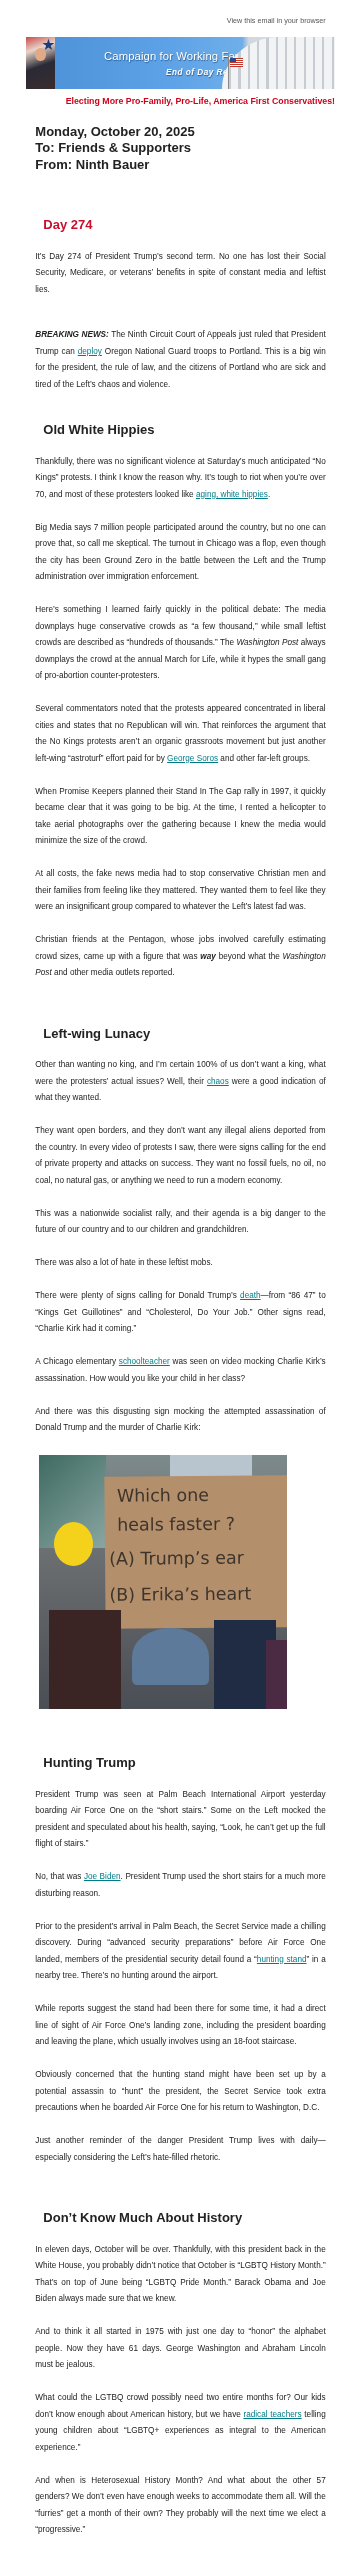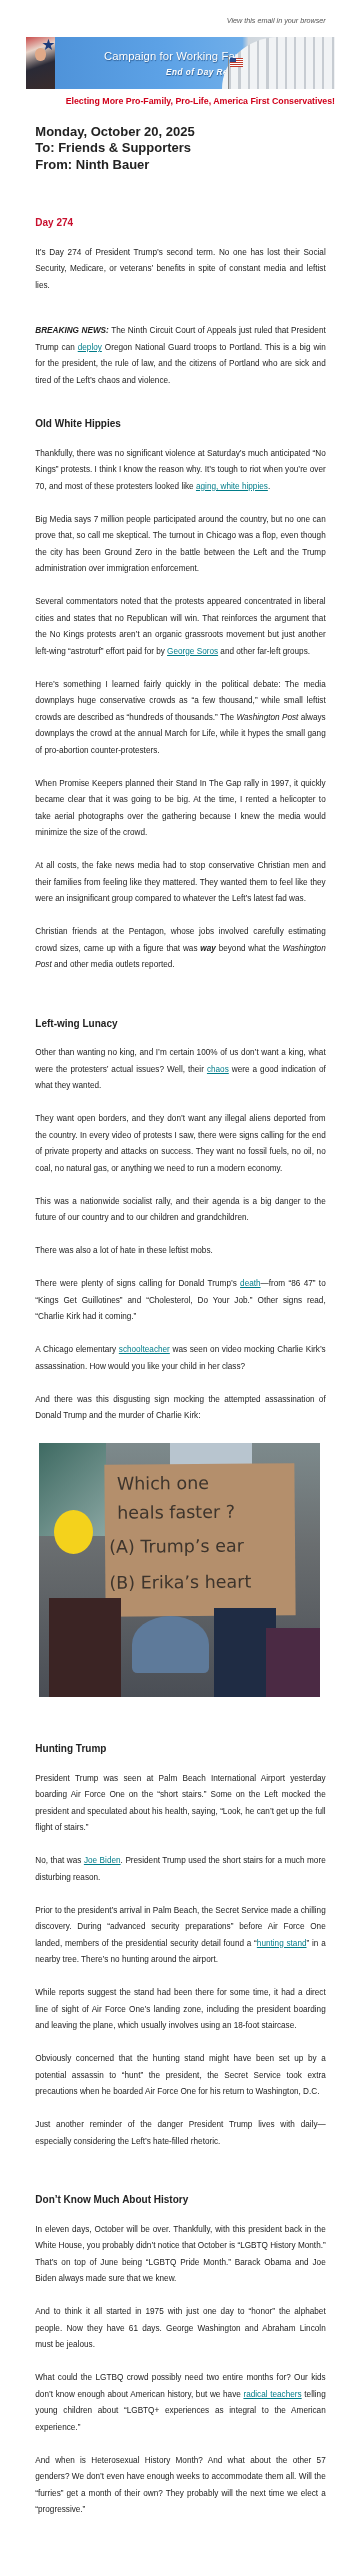--- a/index.html
+++ b/index.html
@@ -1,44 +1,44 @@
 <!DOCTYPE html>
 <html style="font-size:8.2px"><head>
 <meta charset="utf-8">
 <style>
   html, body { margin:0; padding:0; background:#ffffff; }
   body { width:361px; font-family:"Liberation Sans", sans-serif; color:#222; }
   .wrap { width:309px; margin:0 auto; }
-  .browser-link { text-align:right; padding:15.5px 9.3px 0 0; font-size:7.2px; color:#555; height:14.4px;font-style:italic; }
+  .browser-link { text-align:right; padding:15.5px 9.3px 0 0; font-size:7.2px; color:#555; height:14.4px; }
   .browser-link a { color:#555; text-decoration:none; }
   .banner { margin:7.2px 0 0 0; width:309px; height:52px; position:relative; overflow:hidden;
     background:linear-gradient(90deg,#4b8fd6 0%,#5da2e6 45%,#6faee9 70%,#cfd6dd 72%,#e9ecef 100%); }
   .banner .photo { position:absolute; left:0; top:0; width:29px; height:52px;
     background:linear-gradient(160deg,#c94a4a 0%,#e8d3c8 25%,#2a2a36 55%,#3a2c2c 100%); }
   .banner .photo .face { position:absolute; left:9.3px; top:11.3px; width:10.3px; height:12.4px; border-radius:50%; background:#e0a988; }
   .banner .photo .star { position:absolute; left:15.5px; top:0; color:#1c3a7a; font-size:15.5px; line-height:15.5px; }
   .banner .t1 { position:absolute; left:34px; top:13px; font-size:11.3px; color:#fff; text-shadow:0.5px 0.5px 1px #2a5a90; letter-spacing:0.1px;margin-left:44px; }
   .banner .t2 { position:absolute; left:108px; top:31px; font-size:8.2px; font-weight:bold; font-style:italic; color:#fff; text-shadow:0.5px 0.5px 1px #2a5a90; letter-spacing:0.5px;padding-left:32px; }
   .banner .dome { position:absolute; right:0; top:0; width:113px; height:52px;
     background:repeating-linear-gradient(90deg,#f1f3f5 0 7.2px,#c7ccd2 7.2px 9.3px); border-top-left-radius:57px 52px; }
   .banner .flag { position:absolute; left:204px; top:20.6px; width:13.4px; height:9.3px;
     background:repeating-linear-gradient(180deg,#c0392b 0 1px,#fff 1px 2.1px); }
   .banner .flag::before { content:""; position:absolute; left:0; top:0; width:5.7px; height:4.6px; background:#2c4a8a; }
   .banner .pole { position:absolute; left:202px; top:17.5px; width:1px; height:34px; background:#8a8a8a; }
   .tagline { text-align:right; color:#d0021b; font-weight:bold; font-size:8.8px; margin:7.2px 0 0 0; }
   .content { padding:0 9.3px; }
   .meta { margin-top:17.5px; font-weight:bold; font-size:13px; line-height:16.5px; color:#222; }
-  h2 { font-size:10px; margin:0; font-weight:bold; color:#222; }
+  h2 { font-size:13px; margin:8px; font-weight:bold; color:#222; }
   h2.red { color:#c8102e; }
   .section { margin-top:29px; }
   .section.first { margin-top:44px; }
   p { font-size:8.2px; line-height:16.5px; text-align:justify; margin:16.5px 0 0 0; color:#222; }
   h2 + p { margin-top:16.5px; }
   a.lnk { color:#007c89; text-decoration:underline; }
-  .photo-block { margin:18.5px 0 0 3.6px; width:281px; height:254px; position:relative; overflow:hidden;
+  .photo-block { margin:18.5px 0 0 3.6px; width:248px; height:254px; position:relative; overflow:hidden;
     background:linear-gradient(180deg,#7d8a8c 0%,#6a6e70 40%,#4a4e55 100%); }
   .photo-block .bldg { position:absolute; left:0; top:0; width:67px; height:93px; background:linear-gradient(135deg,#3e6a62,#8aa6a2); }
   .photo-block .sky { position:absolute; left:131px; top:0; width:82px; height:31px; background:#b8c5cf; }
   .photo-block .card { position:absolute; left:66px; top:20.6px; width:190px; height:152px; background:#b48f6c; transform:rotate(-0.5deg); }
   .photo-block .card span { position:absolute; left:9.3px; font-family:"DejaVu Sans", sans-serif; color:#3d342c; font-size:17.5px; }
   .photo-block .yellow { position:absolute; left:15.5px; top:67px; width:39px; height:44px; border-radius:50%; background:#f4d21c; }
   .photo-block .cap { position:absolute; left:93px; top:173px; width:77px; height:57px; border-radius:50% 50% 5.2px 5.2px; background:#5e7a9a; }
   .photo-block .coat { position:absolute; left:10.3px; top:155px; width:72px; height:99px; background:#3b2424; }
   .photo-block .bag { position:absolute; left:175px; top:165px; width:62px; height:89px; background:#1f2c44; }
   .photo-block .purple { position:absolute; left:227px; top:185px; width:55px; height:69px; background:#4b2a44; }
@@ -77,22 +77,22 @@
       <p>It’s Day 274 of President Trump’s second term. No one has lost their Social Security, Medicare, or veterans’ benefits in spite of constant media and leftist lies.</p>
     </div>
     <div class="section">
       <p style="margin-top:0"><b><i>BREAKING NEWS:</i></b><span> The Ninth Circuit Court of Appeals just ruled that President Trump can </span><a class="lnk" href="#">deploy</a><span> Oregon National Guard troops to Portland. This is a big win for the president, the rule of law, and the citizens of Portland who are sick and tired of the Left’s chaos and violence.</span></p>
     </div>
 
     <div class="section">
       <h2>Old White Hippies</h2>
       <p><span>Thankfully, there was no significant violence at Saturday’s much anticipated “No Kings” protests. I think I know the reason why. It’s tough to riot when you’re over 70, and most of these protesters looked like </span><a class="lnk" href="#">aging, white hippies</a><span>.</span></p>
       <p>Big Media says 7 million people participated around the country, but no one can prove that, so call me skeptical. The turnout in Chicago was a flop, even though the city has been Ground Zero in the battle between the Left and the Trump administration over immigration enforcement.</p>
+      <p><span>Here’s something I learned fairly quickly in the political debate: The media downplays huge conservative crowds as “a few thousand,” while small leftist crowds are described as “hundreds of thousands.” The </span><i>Washington Post</i><span> always downplays the crowd at the annual March for Life, while it hypes the small gang of pro-abortion counter-protesters.</span></p>
       <p><span>Several commentators noted that the protests appeared concentrated in liberal cities and states that no Republican will win. That reinforces the argument that the No Kings protests aren’t an organic grassroots movement but just another left-wing “astroturf” effort paid for by </span><a class="lnk" href="#">George Soros</a><span> and other far-left groups.</span></p>
-      <p><span>Here’s something I learned fairly quickly in the political debate: The media downplays huge conservative crowds as “a few thousand,” while small leftist crowds are described as “hundreds of thousands.” The </span><i>Washington Post</i><span> always downplays the crowd at the annual March for Life, while it hypes the small gang of pro-abortion counter-protesters.</span></p>
       <p>When Promise Keepers planned their Stand In The Gap rally in 1997, it quickly became clear that it was going to be big. At the time, I rented a helicopter to take aerial photographs over the gathering because I knew the media would minimize the size of the crowd.</p>
       <p>At all costs, the fake news media had to stop conservative Christian men and their families from feeling like they mattered. They wanted them to feel like they were an insignificant group compared to whatever the Left’s latest fad was.</p>
       <p><span>Christian friends at the Pentagon, whose jobs involved carefully estimating crowd sizes, came up with a figure that was </span><b><i>way</i></b><span> beyond what the </span><i>Washington Post</i><span> and other media outlets reported.</span></p>
     </div>
 
     <div class="section" style="margin-top:44px">
       <h2>Left-wing Lunacy</h2>
       <p><span>Other than wanting no king, and I’m certain 100% of us don’t want a king, what were the protesters’ actual issues? Well, their </span><a class="lnk" href="#">chaos</a><span> were a good indication of what they wanted.</span></p>
       <p>They want open borders, and they don’t want any illegal aliens deported from the country. In every video of protests I saw, there were signs calling for the end of private property and attacks on success. They want no fossil fuels, no oil, no coal, no natural gas, or anything we need to run a modern economy.</p>
       <p>This was a nationwide socialist rally, and their agenda is a big danger to the future of our country and to our children and grandchildren.</p>

